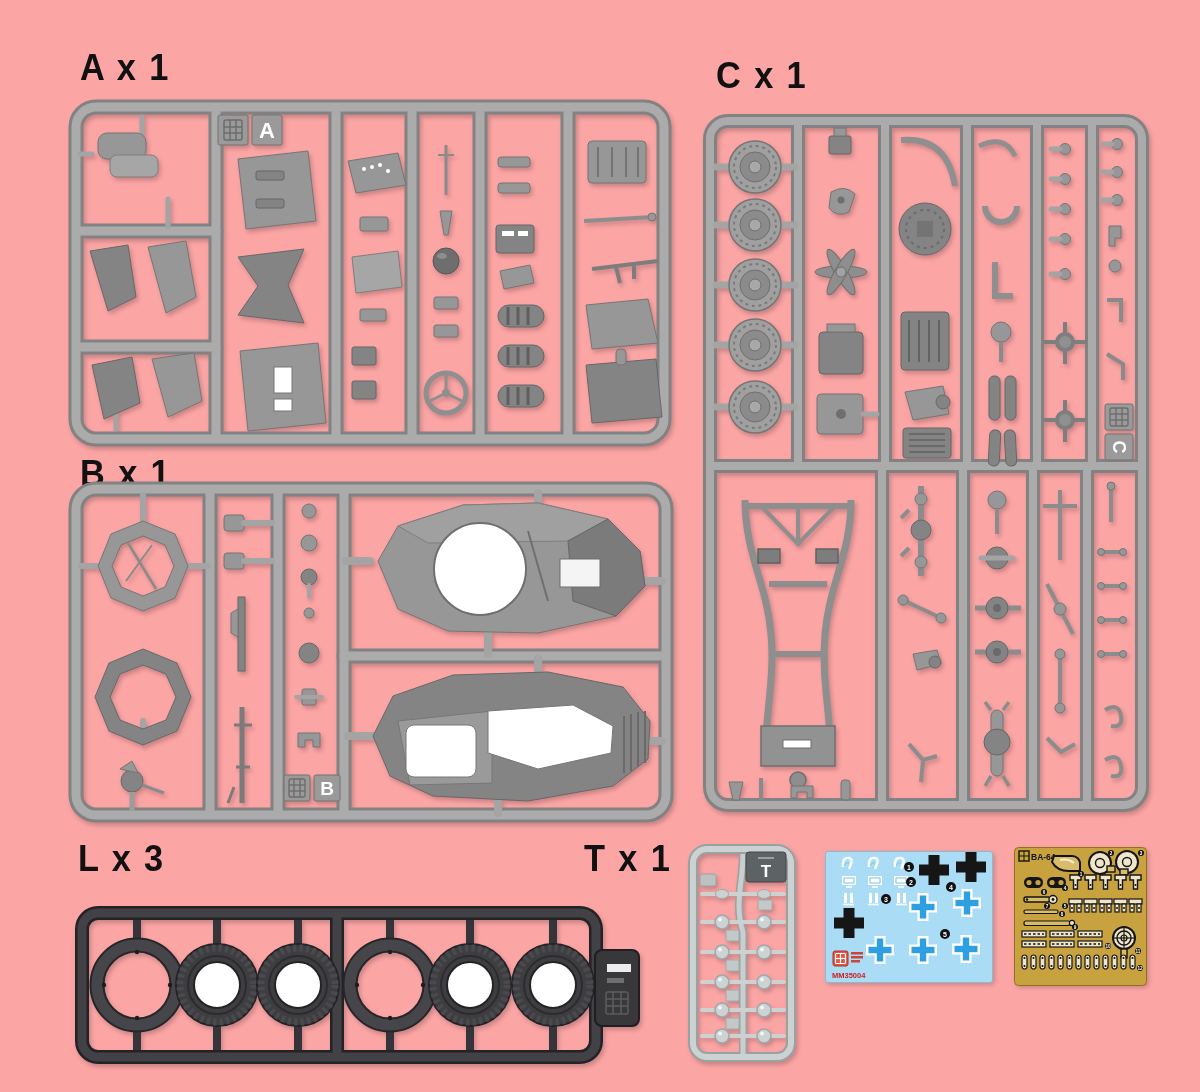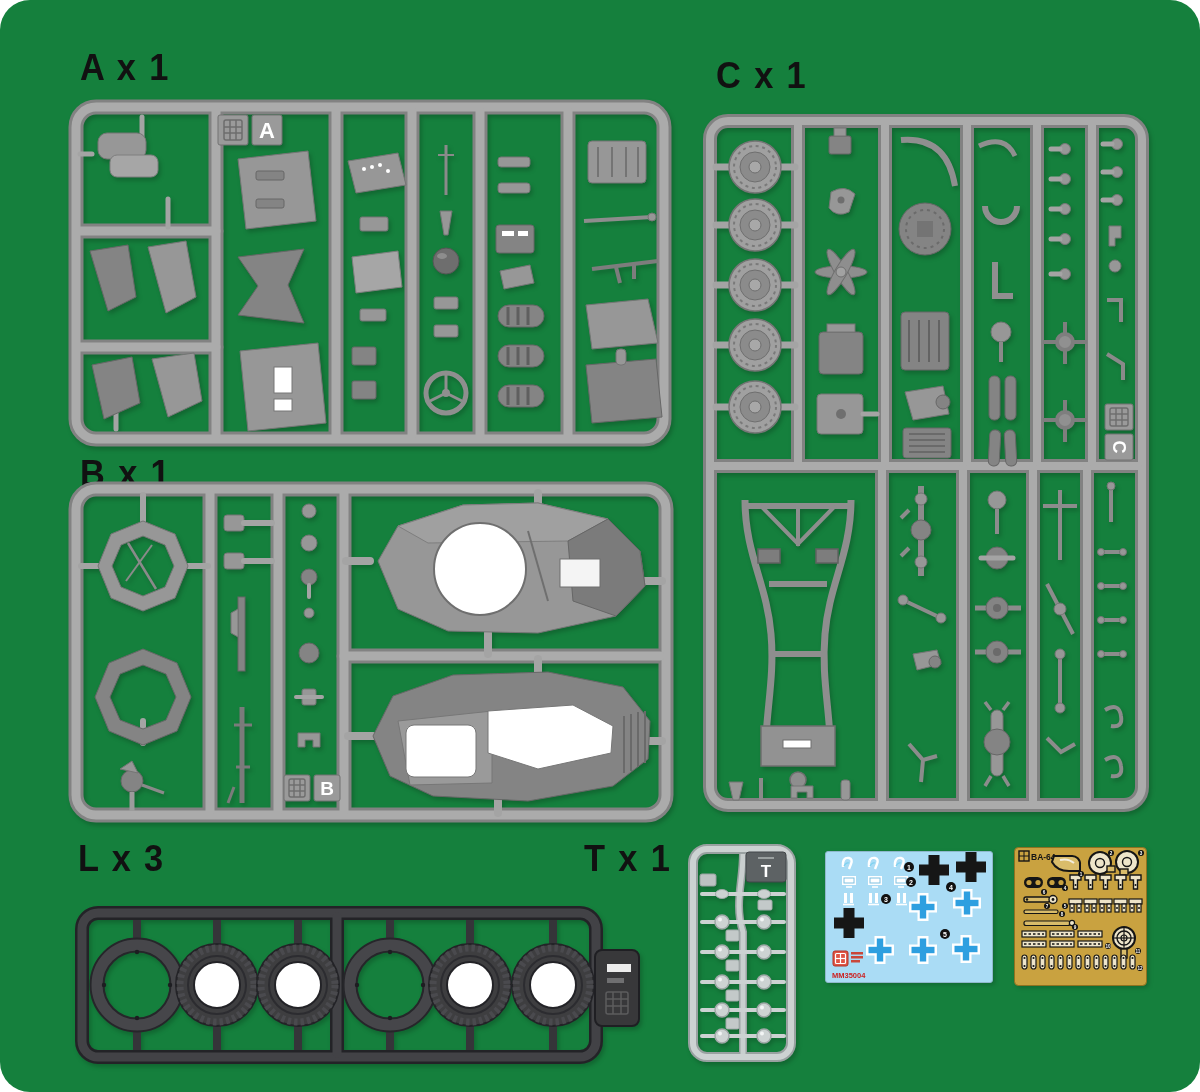--- a/index.html
+++ b/index.html
@@ -1,17 +1,17 @@
 <!DOCTYPE html>
 <html><head>
 <meta charset="utf-8">
 <style>
   html,body{margin:0;padding:0;background:#ffffff;}
-  .canvas{position:relative;width:1200px;height:1092px;background:#15803d;overflow:hidden;
-          font-family:"Liberation Sans",sans-serif;border-radius:30px;}
+  .canvas{position:relative;width:1200px;height:1092px;background:#fca5a5;overflow:hidden;
+          font-family:"Liberation Sans",sans-serif;}
   .label{position:absolute;font-family:"Liberation Sans",sans-serif;font-weight:800;
          font-size:37px;color:#111;letter-spacing:2px;transform:scaleX(.93);
          transform-origin:left top;white-space:nowrap;}
   .sprue{position:absolute;filter:drop-shadow(2px 3px 2px rgba(0,0,0,.20));}
   .sheet{position:absolute;filter:drop-shadow(2px 2px 2px rgba(0,0,0,.18));}
   
   .ro{fill:none;stroke:#828282;stroke-linecap:round;}
   .rf{fill:none;stroke:#ababab;stroke-linecap:round;}
   .arm{fill:none;stroke:#a4a4a4;stroke-linecap:round;}
   .pt{fill:#979797;stroke:#757575;stroke-width:1;}

